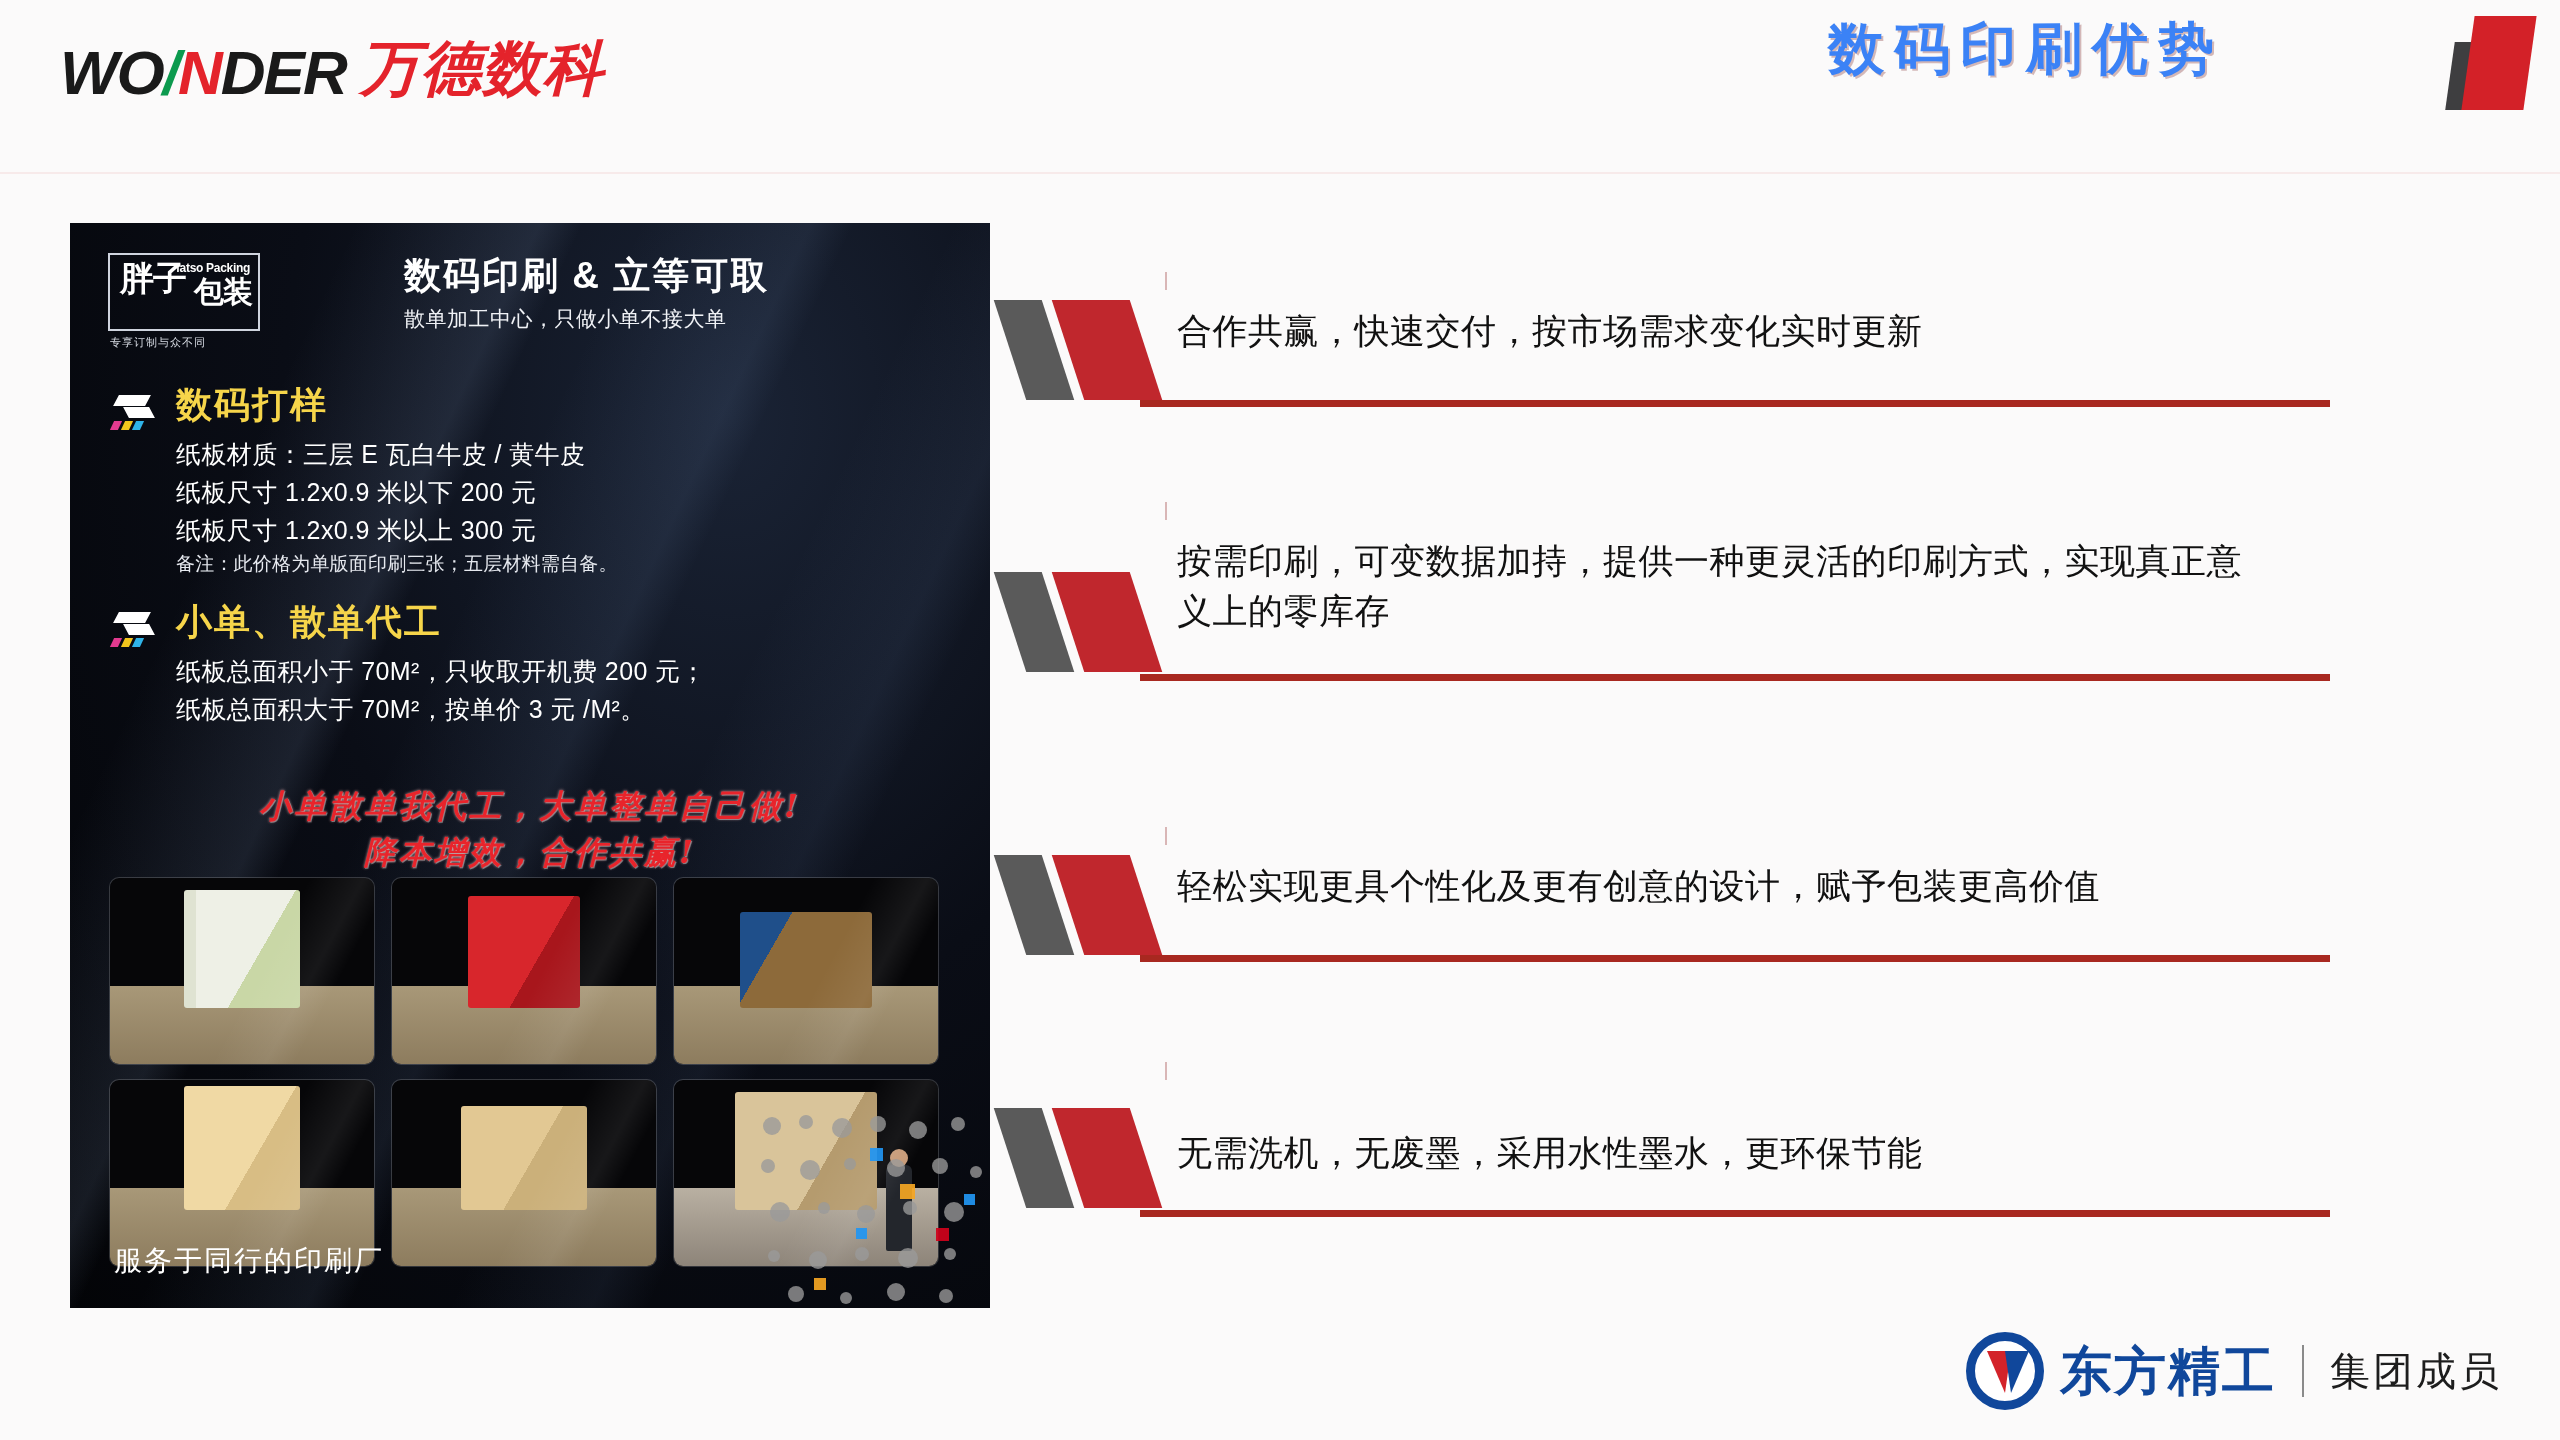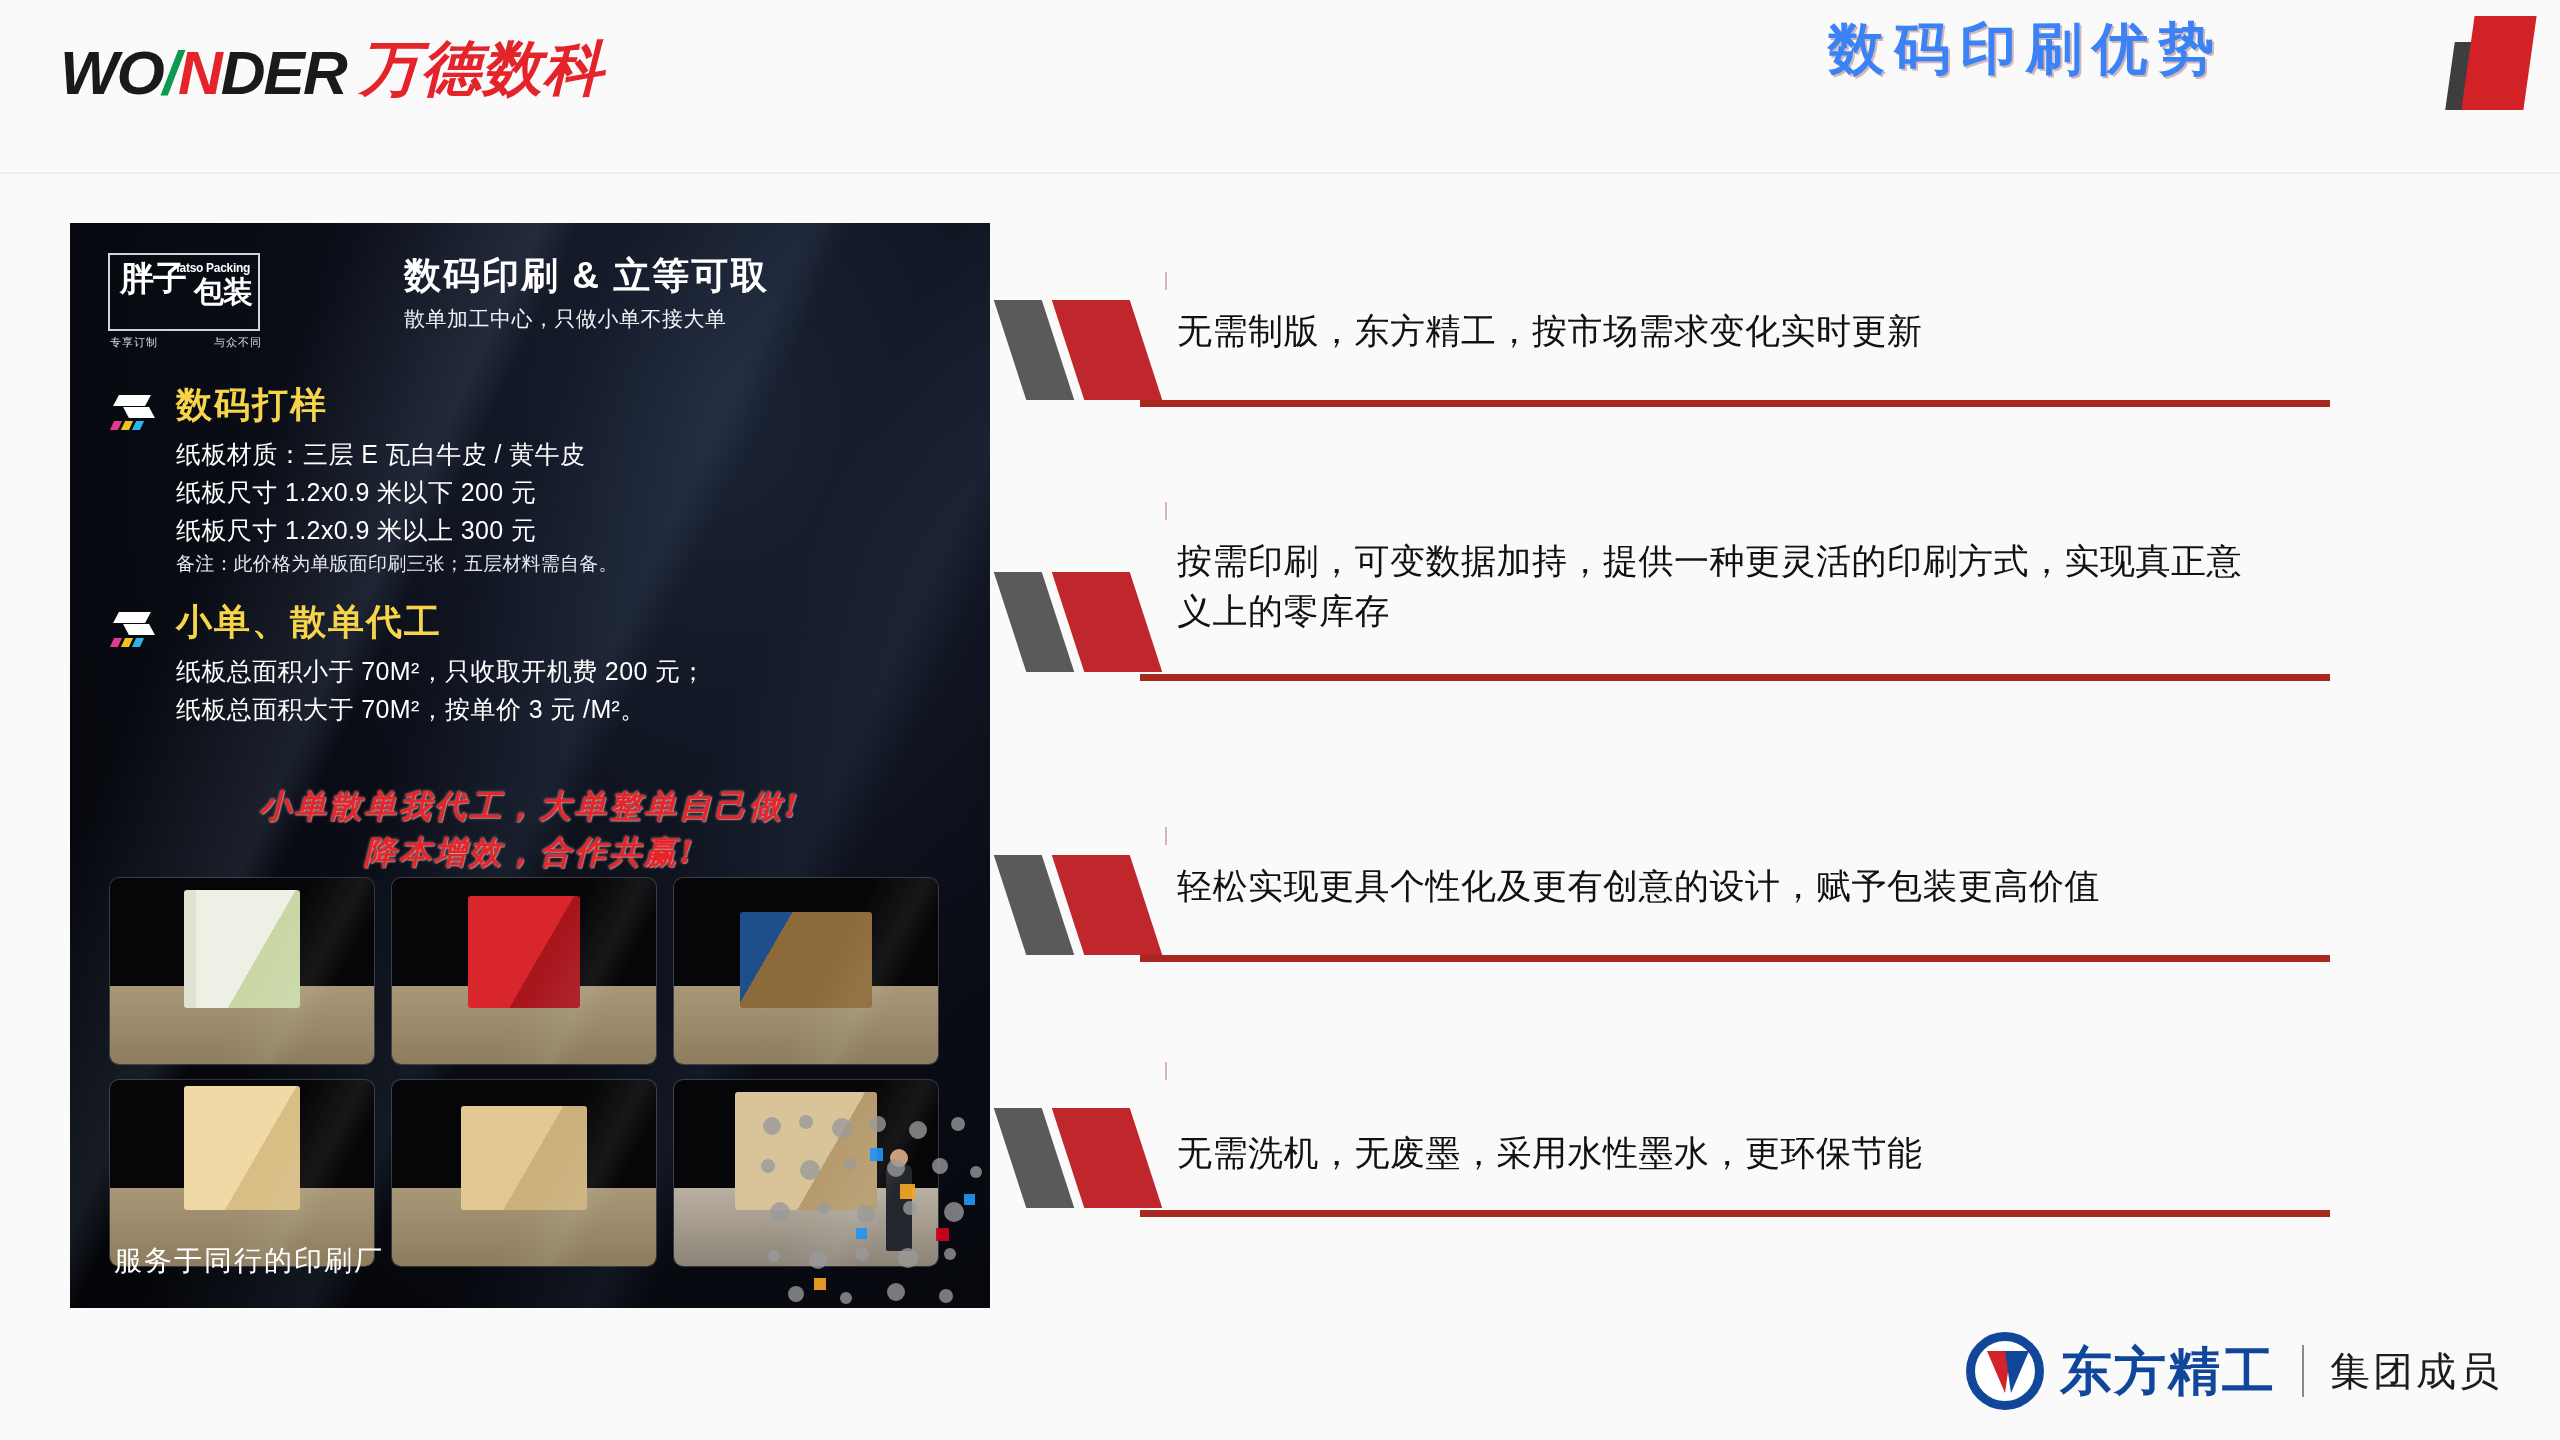--- a/index.html
+++ b/index.html
@@ -48,21 +48,21 @@
   .p-head{position:absolute;left:34px;top:24px;right:26px;height:120px;}
   .fatso-box{position:absolute;left:4px;top:6px;width:152px;height:78px;
     border:2px solid #cfd4de;box-sizing:border-box;}
   .fatso-cn{position:absolute;left:10px;top:6px;font-size:34px;font-weight:bold;color:#fff;
     letter-spacing:-1px;line-height:1;}
   .fatso-en{position:absolute;right:8px;top:6px;font-size:12px;font-weight:bold;color:#fff;
     letter-spacing:-.3px;}
   .fatso-cn2{position:absolute;right:6px;top:22px;font-size:30px;font-weight:bold;color:#fff;
     letter-spacing:-1px;line-height:1;}
   .fatso-sub{position:absolute;left:6px;top:88px;width:152px;display:flex;
-    justify-content:space-between;font-size:11px;color:#d8dce4;letter-spacing:1px;}
+    font-size:11px;color:#d8dce4;letter-spacing:1px;}
 
   .p-head-main{position:absolute;left:300px;top:8px;font-size:37px;font-weight:bold;color:#fff;
     letter-spacing:2px;line-height:1.15;white-space:nowrap;}
   .p-head-sub{position:absolute;left:300px;top:58px;font-size:21px;color:#f0f2f6;
     letter-spacing:.5px;white-space:nowrap;}
 
   .sec{position:absolute;left:40px;right:30px;}
   .sec-arrow{position:absolute;left:0;top:4px;width:54px;height:40px;}
   .sec-arrow .a1{position:absolute;left:6px;top:0;width:32px;height:11px;background:#fff;
     transform:skewX(-28deg);}
@@ -284,21 +284,21 @@
       </g>
     </svg>
   </div>
 
   <div class="bullet" style="top:300px;">
     <div class="b-tick"></div>
     <div class="b-mark">
       <div class="m-gray"></div>
         <div class="m-red"></div>
     </div>
-    <div class="b-text">无需制版，东方精工，按市场需求变化实时更新</div>
+    <div class="b-text">合作共赢，快速交付，按市场需求变化实时更新</div>
     <div class="b-rule"></div>
   </div>
 
   <div class="bullet" style="top:530px;">
     <div class="b-tick"></div>
     <div class="b-mark" style="top:42px;">
       <div class="m-gray"></div>
         <div class="m-red"></div>
     </div>
     <div class="b-text">按需印刷，可变数据加持，提供一种更灵活的印刷方式，实现真正意义上的零库存</div>

